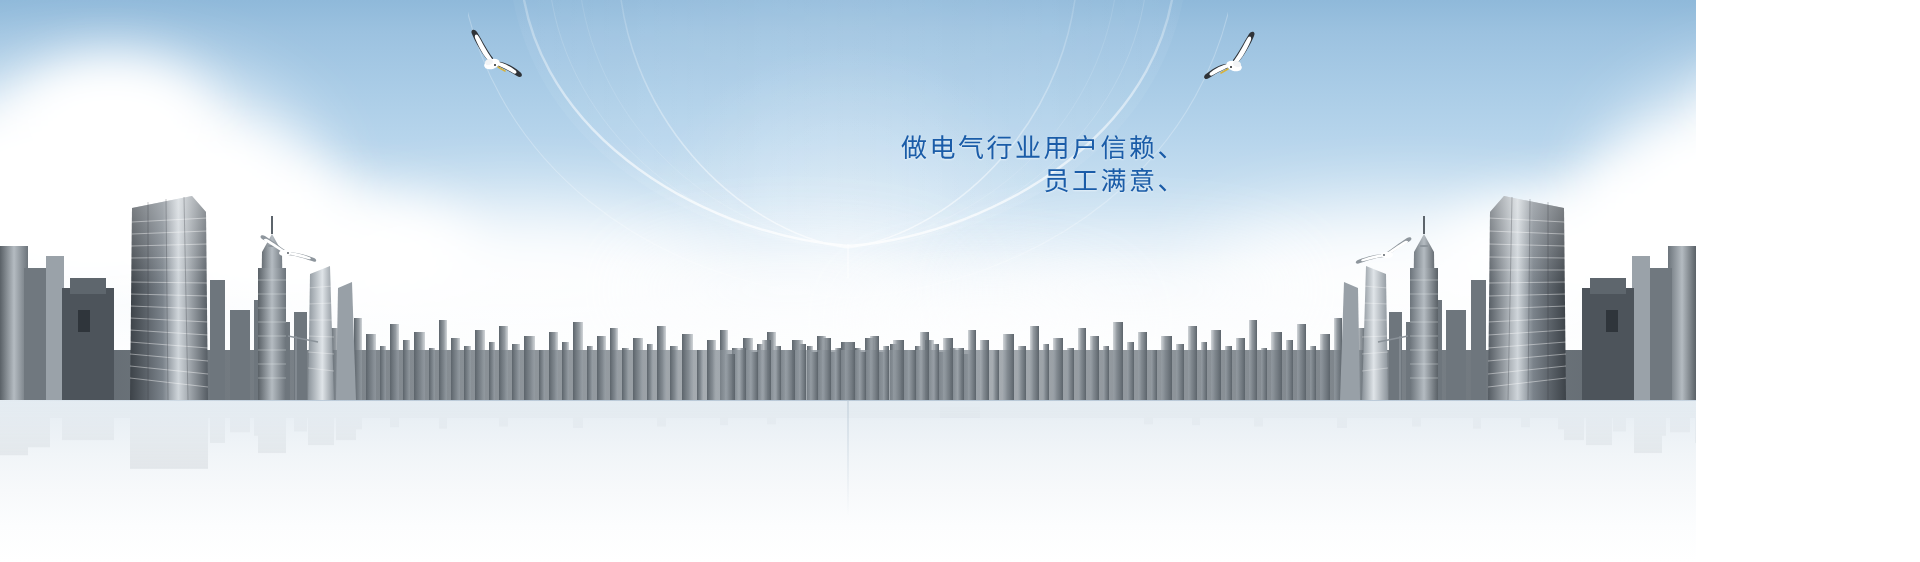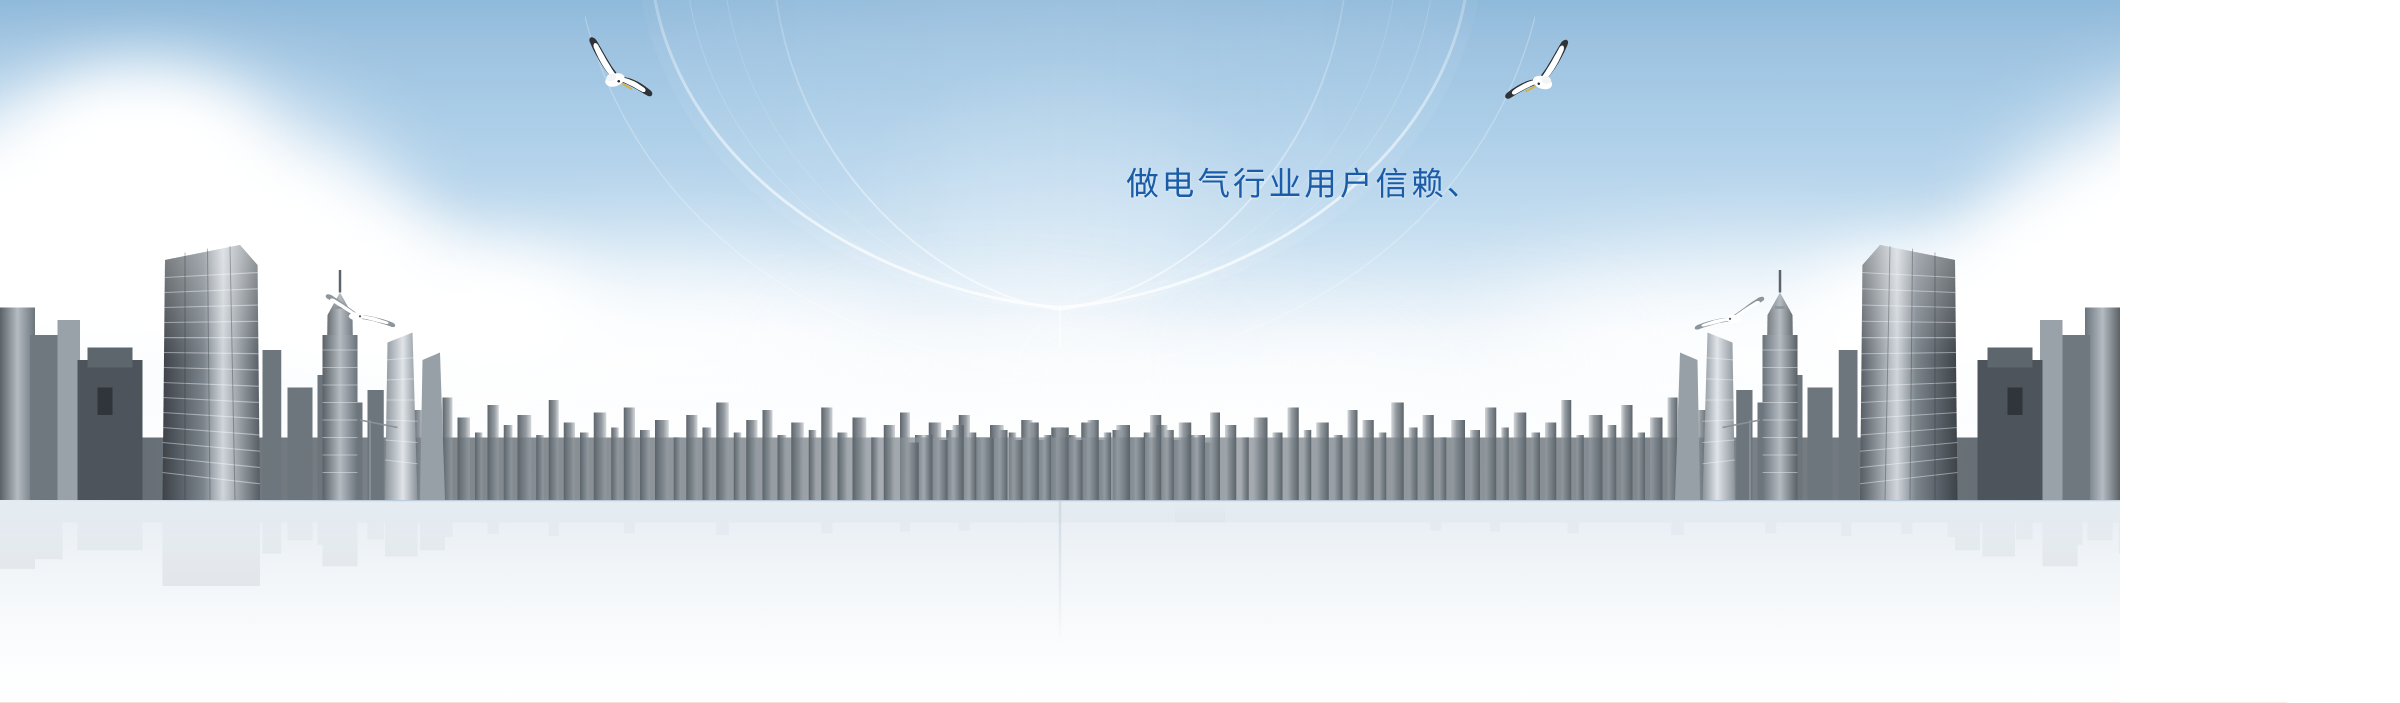--- a/index.html
+++ b/index.html
@@ -4,21 +4,21 @@
 <title>Corporate Hero Banner</title>
 <style>
   html,body{margin:0;padding:0;background:#fff;}
   body{font-family:"Liberation Sans","DejaVu Sans",sans-serif;}
 
   .banner{
     position:relative;
     width:1696px;
     height:562px;
     overflow:hidden;
-    background:#fca5a5;
+    background:#5eead4;
   }
 
   
   .sky{
     position:absolute; left:0; top:0; width:1920px; height:410px;
     background:linear-gradient(to bottom,
       #8fb9da 0%,
       #9cc2e0 8%,
       #a8cbe6 20%,
       #b7d5ec 34%,
@@ -722,15 +722,16 @@
       <path d="M30,20 C25,17 18,12 11,8 C9,7 10,5 13,6 C20,10 27,15 31,18 Z" fill="#ffffff"></path>
       <path d="M32,19 C40,19 50,21 60,25 C64,27 62,30 58,28 C49,25 39,22 33,22 Z" fill="#8e969d"></path>
       <path d="M32,19 C39,19 47,21 55,24 C58,25 57,27 54,26 C46,24 38,22 33,21 Z" fill="#ffffff"></path>
       <ellipse cx="31" cy="20" rx="6" ry="3.2" fill="#ffffff"></ellipse>
       <circle cx="34" cy="20" r=".9" fill="#4a5158"></circle>
     </g>
   </svg>
 
   <div class="slogan">
     <span class="slogan-line l1">做电气行业用户信赖、</span>
+    <span class="slogan-line l2">员工满意、</span>
   </div>
 
 </div>
 
 </body></html>

